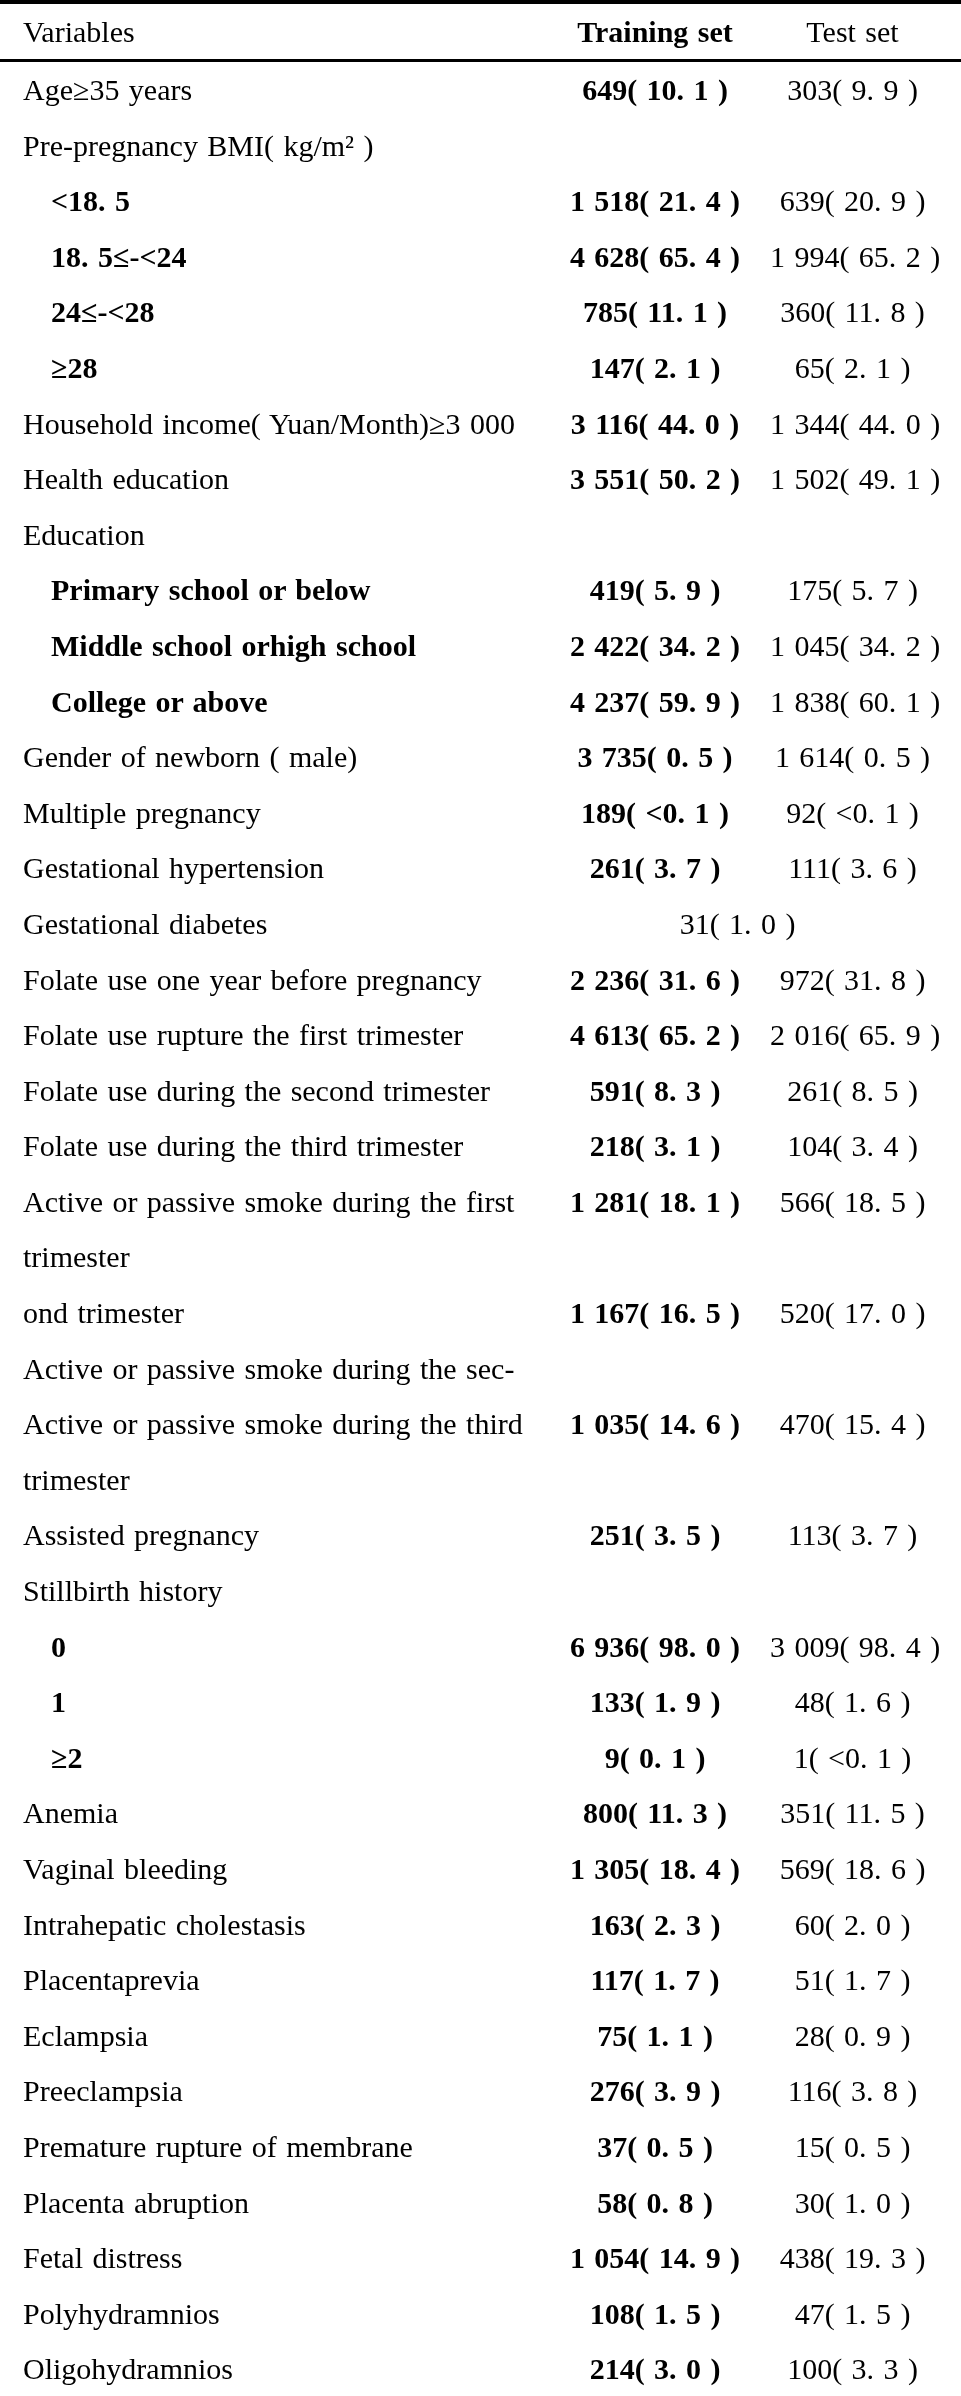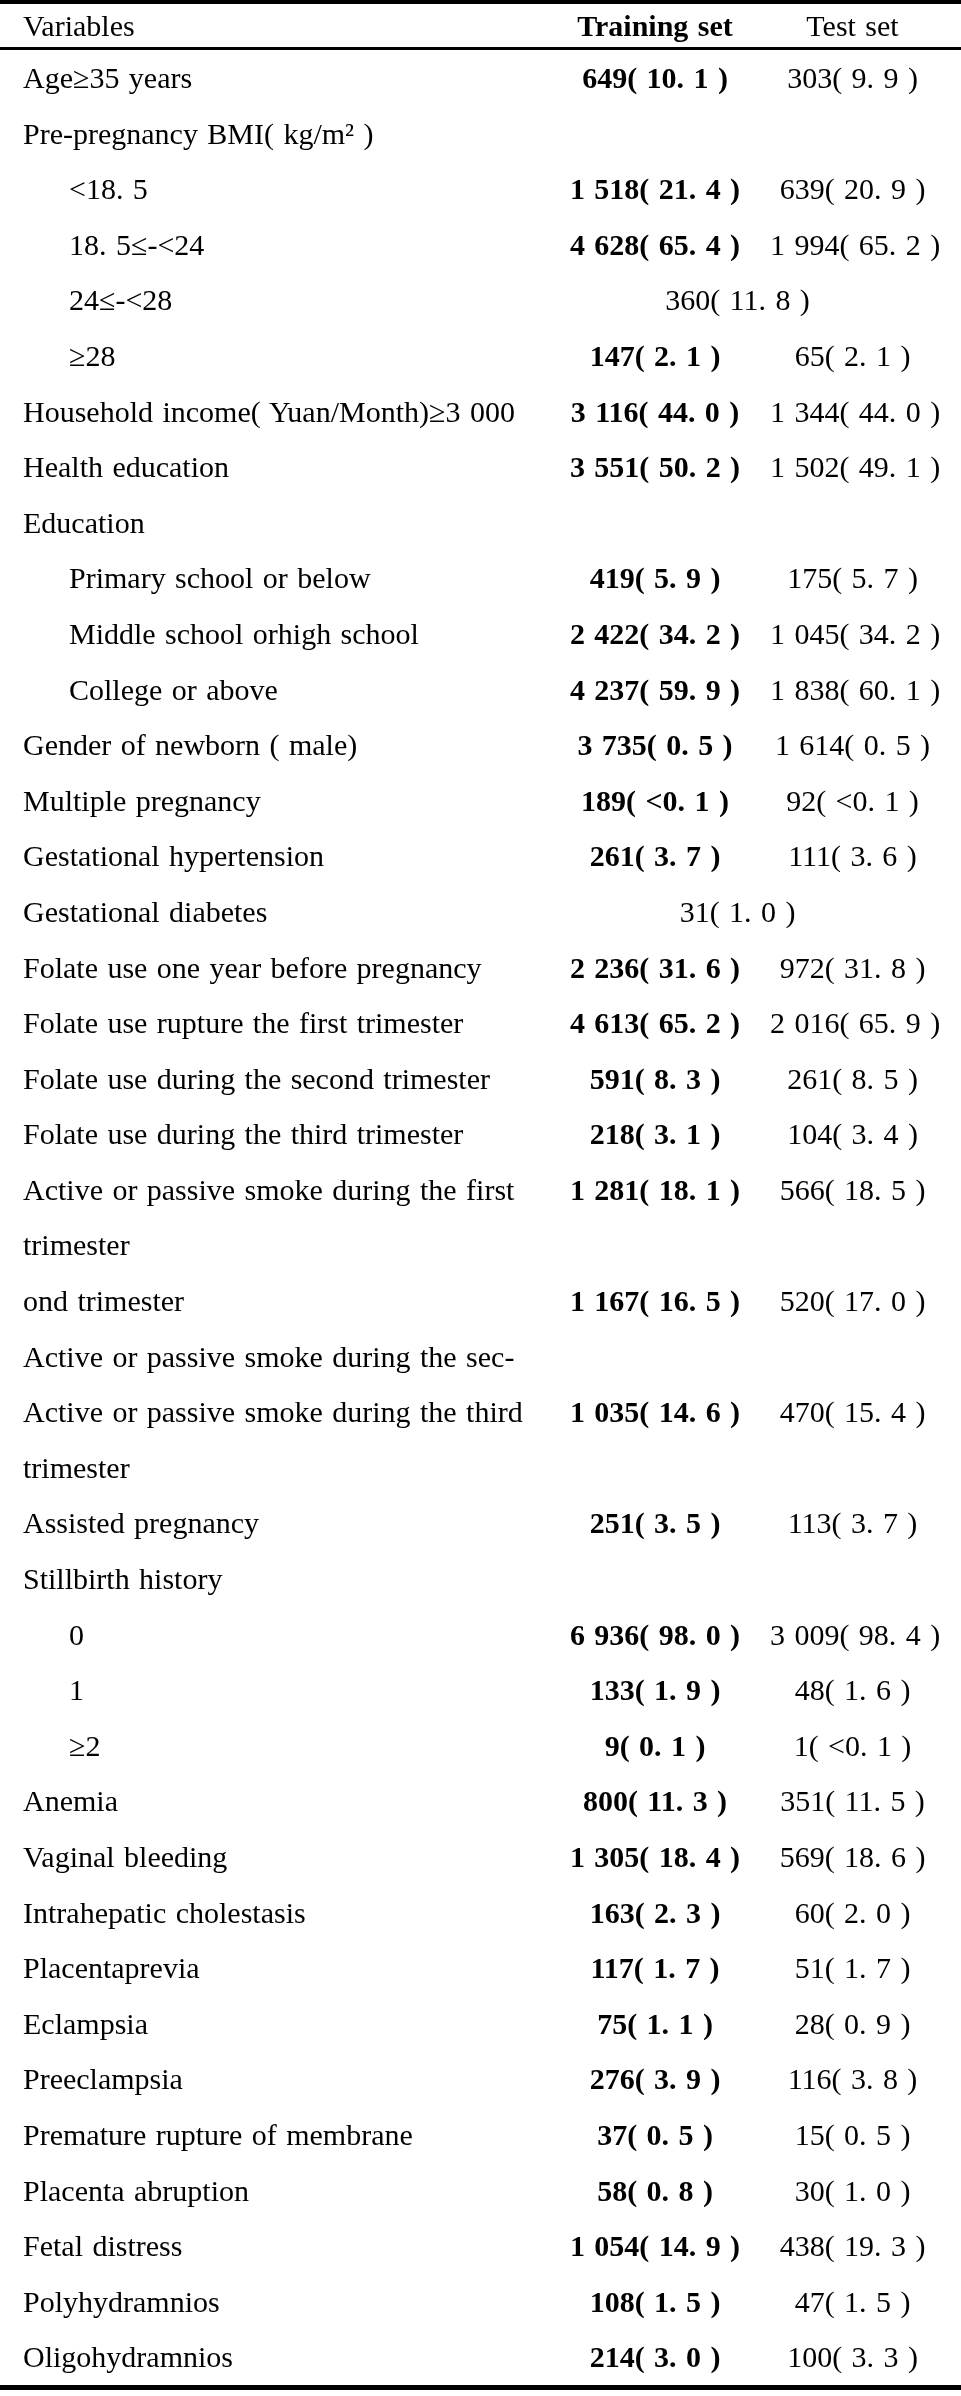--- a/index.html
+++ b/index.html
@@ -17,37 +17,37 @@
     overflow: hidden;
     word-spacing: 0.12em;
   }
   .rule-top    { height: 4px; background: #000; }
   .rule-mid    { height: 3px; background: #000; }
   .rule-bottom { height: 5px; background: #000; }
 
   .header-row {
     display: flex;
     align-items: center;
-    height: 43px;
+    height: 55px;
     font-size: 30px;
   }
   .row {
     display: flex;
     align-items: flex-start;
     font-size: 30px;
     line-height: 55.6px;
   }
   .cell { box-sizing: border-box; }
 
   .c-label {
     flex: 0 0 540px;
     padding-left: 23px;
     text-align: left;
   }
-  .c-label.ind1 { padding-left: 69px; }
+  .c-label.ind1 { padding-left: 51px; font-weight: bold; }
   .lline { white-space: nowrap; }
 
   .c-train {
     flex: 0 0 230px;
     text-align: center;
     white-space: nowrap;
     font-weight: bold;
   }
   .c-test {
     flex: 1 1 auto;
@@ -96,20 +96,21 @@
         <div class="cell c-label ind1">
           <div class="lline">18. 5≤-&lt;24</div>
         </div>
         <div class="cell c-train">4 628( 65. 4 )</div>
         <div class="cell c-test">1 994( 65. 2 )</div>
       </div>
       <div class="row">
         <div class="cell c-label ind1">
           <div class="lline">24≤-&lt;28</div>
         </div>
+        <div class="cell c-train">785( 11. 1 )</div>
         <div class="cell c-test">360( 11. 8 )</div>
       </div>
       <div class="row">
         <div class="cell c-label ind1">
           <div class="lline">≥28</div>
         </div>
         <div class="cell c-train">147( 2. 1 )</div>
         <div class="cell c-test">65( 2. 1 )</div>
       </div>
       <div class="row">

